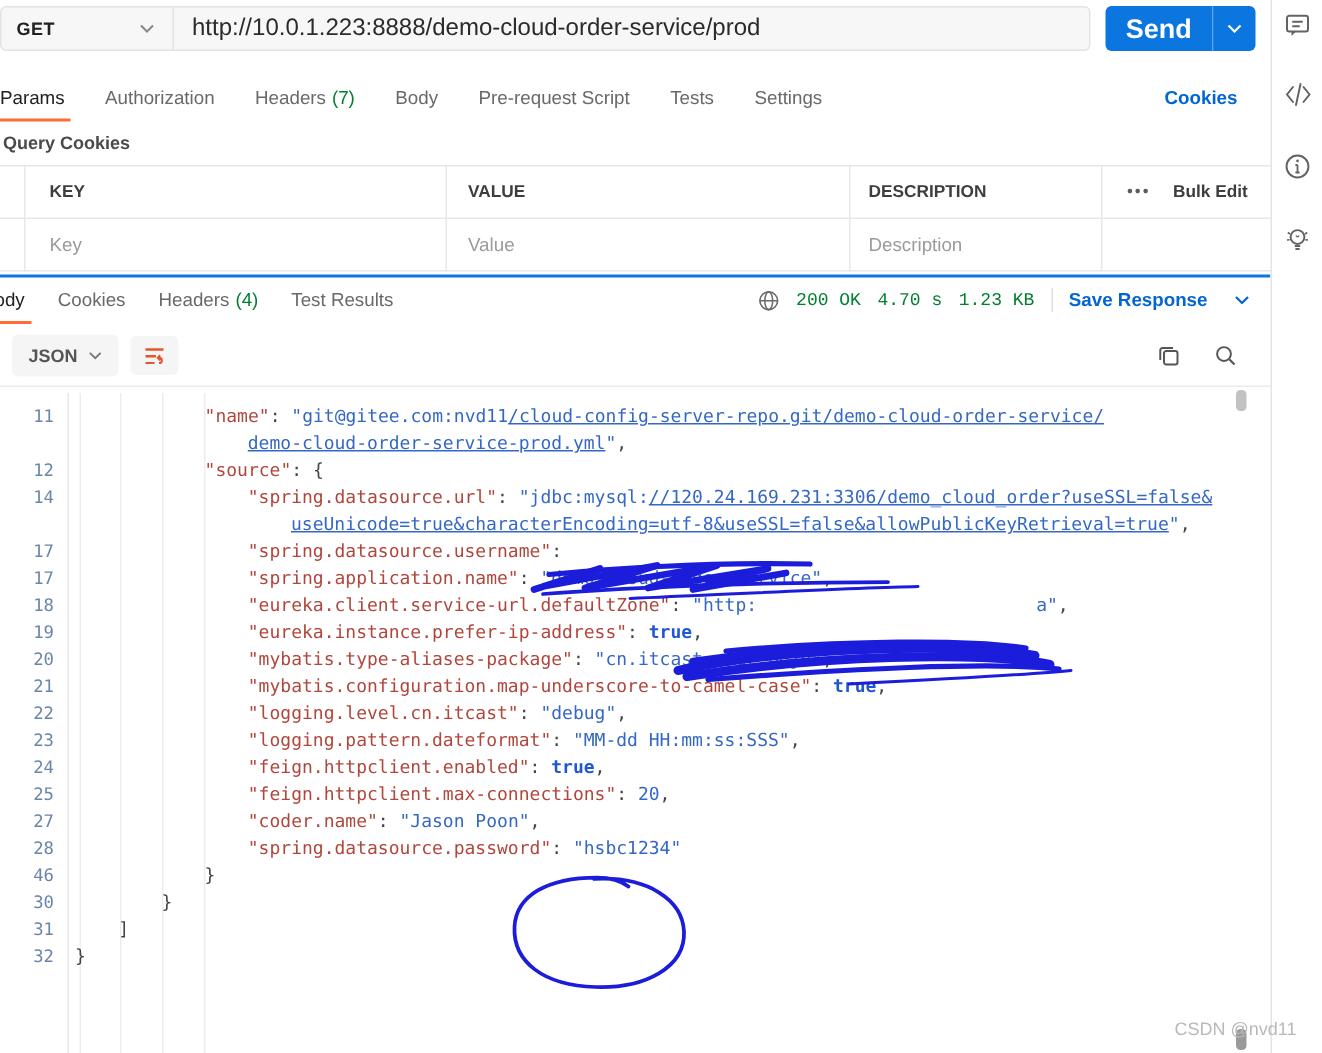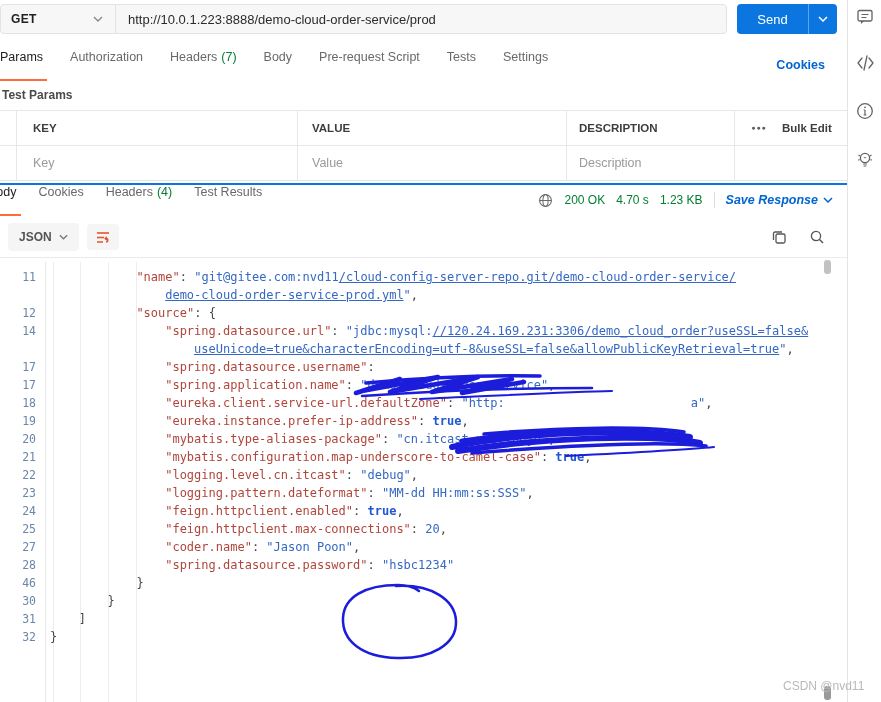--- a/index.html
+++ b/index.html
@@ -15,28 +15,28 @@
   .rail .ricon{position:absolute;left:8px;width:18px;height:18px;color:#636363;cursor:pointer;}
   .rail svg{display:block;}
 
   
   .url-row{position:absolute;left:0;top:4px;width:847px;height:32px;}
   .urlbar{position:absolute;left:0;top:0;width:727px;height:30px;background:#f7f7f7;border:1px solid #e3e3e3;border-radius:4px;display:flex;box-sizing:border-box;}
   .method{width:92px;display:flex;align-items:center;justify-content:space-between;padding:0 12px 0 10px;border-right:1px solid #e3e3e3;cursor:pointer;}
   .method .mtxt{font-size:12px;font-weight:bold;color:#212121;letter-spacing:.3px;}
   .chev{width:10px;height:6px;display:inline-block;}
   .chev svg{display:block;}
-  .urltext{flex:1;display:flex;align-items:center;padding-left:12px;font-size:13px;color:#2b2b2b;cursor:text;white-space:nowrap;overflow:hidden;}
+  .urltext{flex:1;display:flex;align-items:center;padding-left:12px;font-size:16px;color:#2b2b2b;cursor:text;white-space:nowrap;overflow:hidden;}
   .sendbtn{position:absolute;left:737px;top:0;width:100px;height:30px;background:var(--send);border-radius:4px;display:flex;color:#fff;cursor:pointer;}
-  .send-label{width:71px;display:flex;align-items:center;justify-content:center;font-size:13px;font-weight:normal;}
+  .send-label{width:71px;display:flex;align-items:center;justify-content:center;font-size:18px;font-weight:bold;}
   .send-caret{width:28px;display:flex;align-items:center;justify-content:center;border-left:1px solid rgba(255,255,255,.35);border-radius:0 4px 4px 0;}
 
   
   .req-tabs{position:absolute;left:0;top:50px;width:847px;height:30px;display:flex;align-items:center;gap:27px;font-size:12.5px;color:#696969;}
-  .tab{position:relative;height:30px;display:flex;align-items:flex-start;gap:4px;cursor:pointer;white-space:nowrap;}
+  .tab{position:relative;height:30px;display:flex;align-items:center;gap:4px;cursor:pointer;white-space:nowrap;}
   .tab.active{color:#212121;}
   .tab.active::after{content:"";position:absolute;left:-2px;right:-4px;bottom:-1px;height:2px;background:var(--orange);}
   .count{color:var(--green);}
   .cookies-link{position:absolute;right:22px;top:50px;height:30px;display:flex;align-items:center;font-size:12.5px;font-weight:bold;color:var(--link);cursor:pointer;}
 
   
   .qp-label{position:absolute;left:2px;top:88px;font-size:12px;font-weight:bold;color:#4a4a4a;}
   .ptable{position:absolute;left:0;top:110px;width:847px;height:71px;}
   .ptable .hline{position:absolute;left:0;width:847px;height:1px;background:#e7e7e7;}
   .ptable .vline{position:absolute;top:0;height:71px;width:1px;background:#e7e7e7;}
@@ -44,23 +44,23 @@
   .pt-cell{position:absolute;top:35px;height:36px;display:flex;align-items:center;font-size:12.5px;color:#9a9a9a;cursor:text;}
   .dots{position:absolute;left:748px;top:0;height:35px;width:22px;display:flex;align-items:center;justify-content:center;color:#5c5c5c;font-size:10px;letter-spacing:1px;cursor:pointer;}
   .bulk{position:absolute;left:782px;top:0;height:35px;display:flex;align-items:center;font-size:11.5px;font-weight:bold;color:#3d3d3d;cursor:pointer;}
 
   .panel-split{position:absolute;left:0;top:183px;width:847px;height:2px;background:var(--send);cursor:row-resize;}
 
   
   .resp-tabs{position:absolute;left:0;top:186px;height:28px;display:flex;align-items:center;gap:22px;font-size:12.5px;color:#696969;}
   .resp-tabs .tab.first{margin-left:-12px;}
   .resp-meta{position:absolute;right:14px;top:186px;height:28px;display:flex;align-items:center;gap:11px;}
-  .resp-meta .g{font-size:12px;color:var(--green);}
+  .resp-meta .g{font-size:12px;color:var(--green);font-family:Liberation Mono, monospace;}
   .resp-meta .vdiv{width:1px;height:16px;background:#ddd;}
-  .save-resp{display:flex;align-items:center;gap:5px;font-size:12.5px;font-weight:bold;color:var(--link);cursor:pointer;font-style:italic;}
+  .save-resp{display:flex;align-items:center;gap:18px;font-size:12.5px;font-weight:bold;color:var(--link);cursor:pointer;}
 
   
   .view-row{position:absolute;left:8px;top:221px;height:32px;display:flex;align-items:center;gap:8px;}
   .seg{display:flex;background:#f5f5f5;border-radius:4px;overflow:hidden;}
   .seg .vtab{padding:7px 13px;font-size:12px;color:#5c5c5c;cursor:pointer;}
   .seg .vtab.active{background:#e4e4e4;color:#212121;border-radius:4px;}
   .pill{display:flex;align-items:center;gap:7px;background:#f5f5f5;border-radius:4px;padding:7px 11px;font-size:12px;font-weight:bold;color:#555;cursor:pointer;}
   .pill.iconic{padding:6px 8px;}
   .tool-icons{position:absolute;top:224px;height:26px;display:flex;align-items:center;color:#444;cursor:pointer;}
   .tool-copy{right:60px;}
@@ -135,21 +135,21 @@
       </span>
     <span class="tab">
         <span>Tests</span>
       </span>
     <span class="tab">
         <span>Settings</span>
       </span>
   </div>
   <div class="cookies-link">Cookies</div>
 
-  <div class="qp-label">Test Params</div>
+  <div class="qp-label">Query Cookies</div>
   <div class="ptable">
     <div class="hline" style="top:0;"></div>
     <div class="hline" style="top:35px;"></div>
     <div class="hline" style="top:70px;"></div>
     <div class="vline" style="left:16px;"></div>
     <div class="vline" style="left:297px;"></div>
     <div class="vline" style="left:566px;"></div>
     <div class="vline" style="left:734px;"></div>
     <div class="pt-head" style="left:33px;">KEY</div>
     <div class="pt-head" style="left:312px;">VALUE</div>

